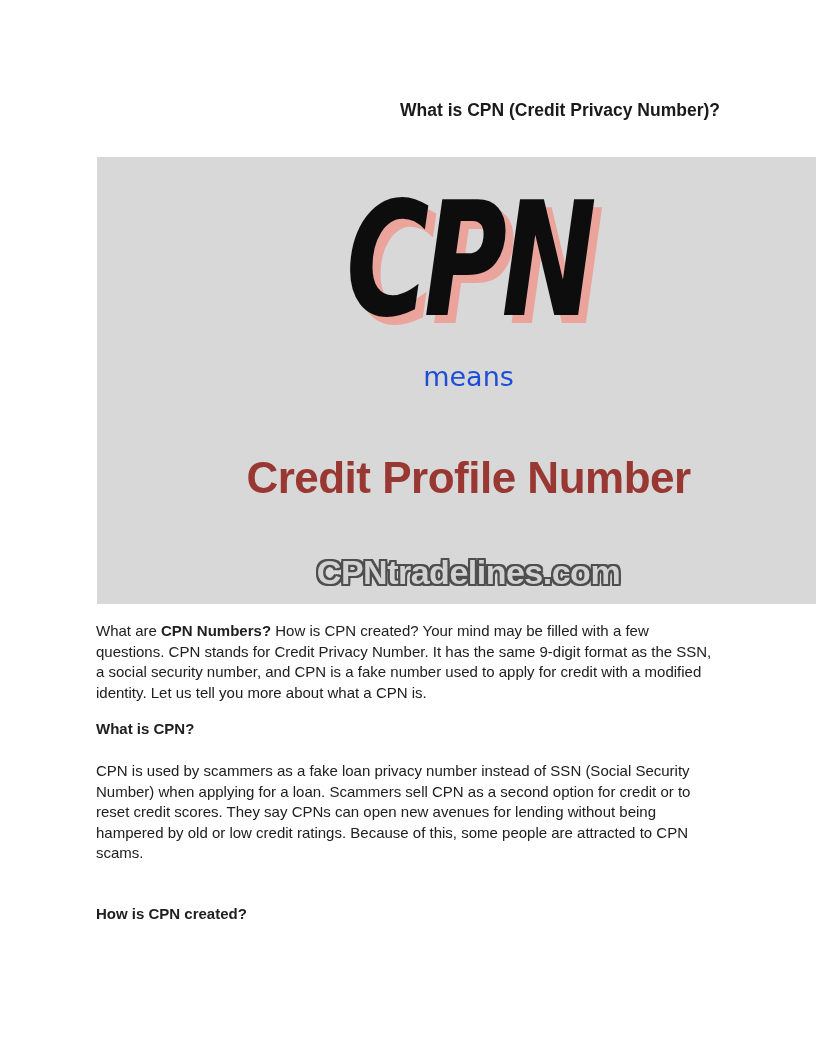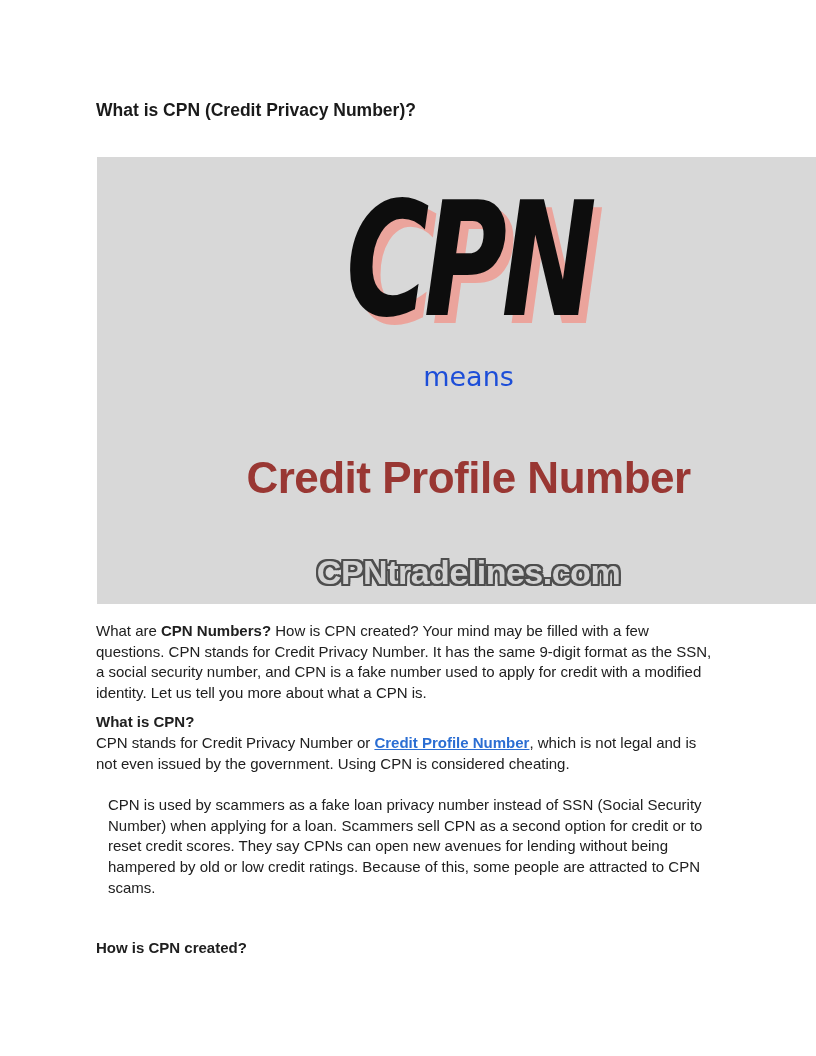--- a/index.html
+++ b/index.html
@@ -10,21 +10,21 @@
     position: relative;
     font-family: "Liberation Sans", sans-serif;
     color: #202020;
     overflow: hidden;
   }
   .page {
     padding: 0 96px;
   }
   .doc-title {
     margin-top: 99px;
-    text-align: left;
+    text-align: right;
     font-size: 17.5px;
     line-height: 22px;
     font-weight: bold;
     color: #1a1a1a;
   }
   
   .hero {
     position: relative;
     margin: 36px 0 0 1px;
     width: 743px;
@@ -76,22 +76,22 @@
       0 -2px 0 #4e4e4e, 0 2px 0 #4e4e4e;
   }
   
   .body-par, .body-heading {
     font-size: 15px;
     line-height: 20.6px;
     color: #202020;
   }
   .body-heading { font-weight: bold; }
   .par-intro { margin-top: 17px; }
-  .h-what { margin-top: 9px; }
-  .par-scam { margin-top: 21px; margin-left: 12px; }
+  .h-what { margin-top: 16px; }
+  .par-scam { margin-top: 21px; }
   .h-how { margin-top: 40px; }
   .doc-link {
     color: #2b6ed3;
     font-weight: bold;
     text-decoration: underline;
     cursor: pointer;
   }
 </style>
 </head>
 <body>
@@ -104,19 +104,18 @@
     <div class="cpn-logo">CPN</div>
     <div class="means-text">means</div>
     <div class="hero-subtitle">Credit Profile Number</div>
     <div class="hero-watermark">CPNtradelines.com</div>
   </figure>
 
   <p class="body-par par-intro"><span>What are </span><b>CPN Numbers?</b><span> How is CPN created? Your mind may be filled with a few questions. CPN stands for Credit Privacy Number. It has the same 9-digit format as the SSN, a social security number, and CPN is a fake number used to apply for credit with a modified identity. Let us tell you more about what a CPN is.</span></p>
 
   <h2 class="body-heading h-what">What is CPN?</h2>
 
-  <p class="body-par"><span>CPN stands for Credit Privacy Number or </span><a class="doc-link">Credit Profile Number</a><span>, which is not legal and is not even issued by the government. Using CPN is considered cheating.</span></p>
 
   <p class="body-par par-scam">CPN is used by scammers as a fake loan privacy number instead of SSN (Social Security Number) when applying for a loan. Scammers sell CPN as a second option for credit or to reset credit scores. They say CPNs can open new avenues for lending without being hampered by old or low credit ratings. Because of this, some people are attracted to CPN scams.</p>
 
   <h2 class="body-heading h-how">How is CPN created?</h2>
 
 </div>
 
 </body></html>

